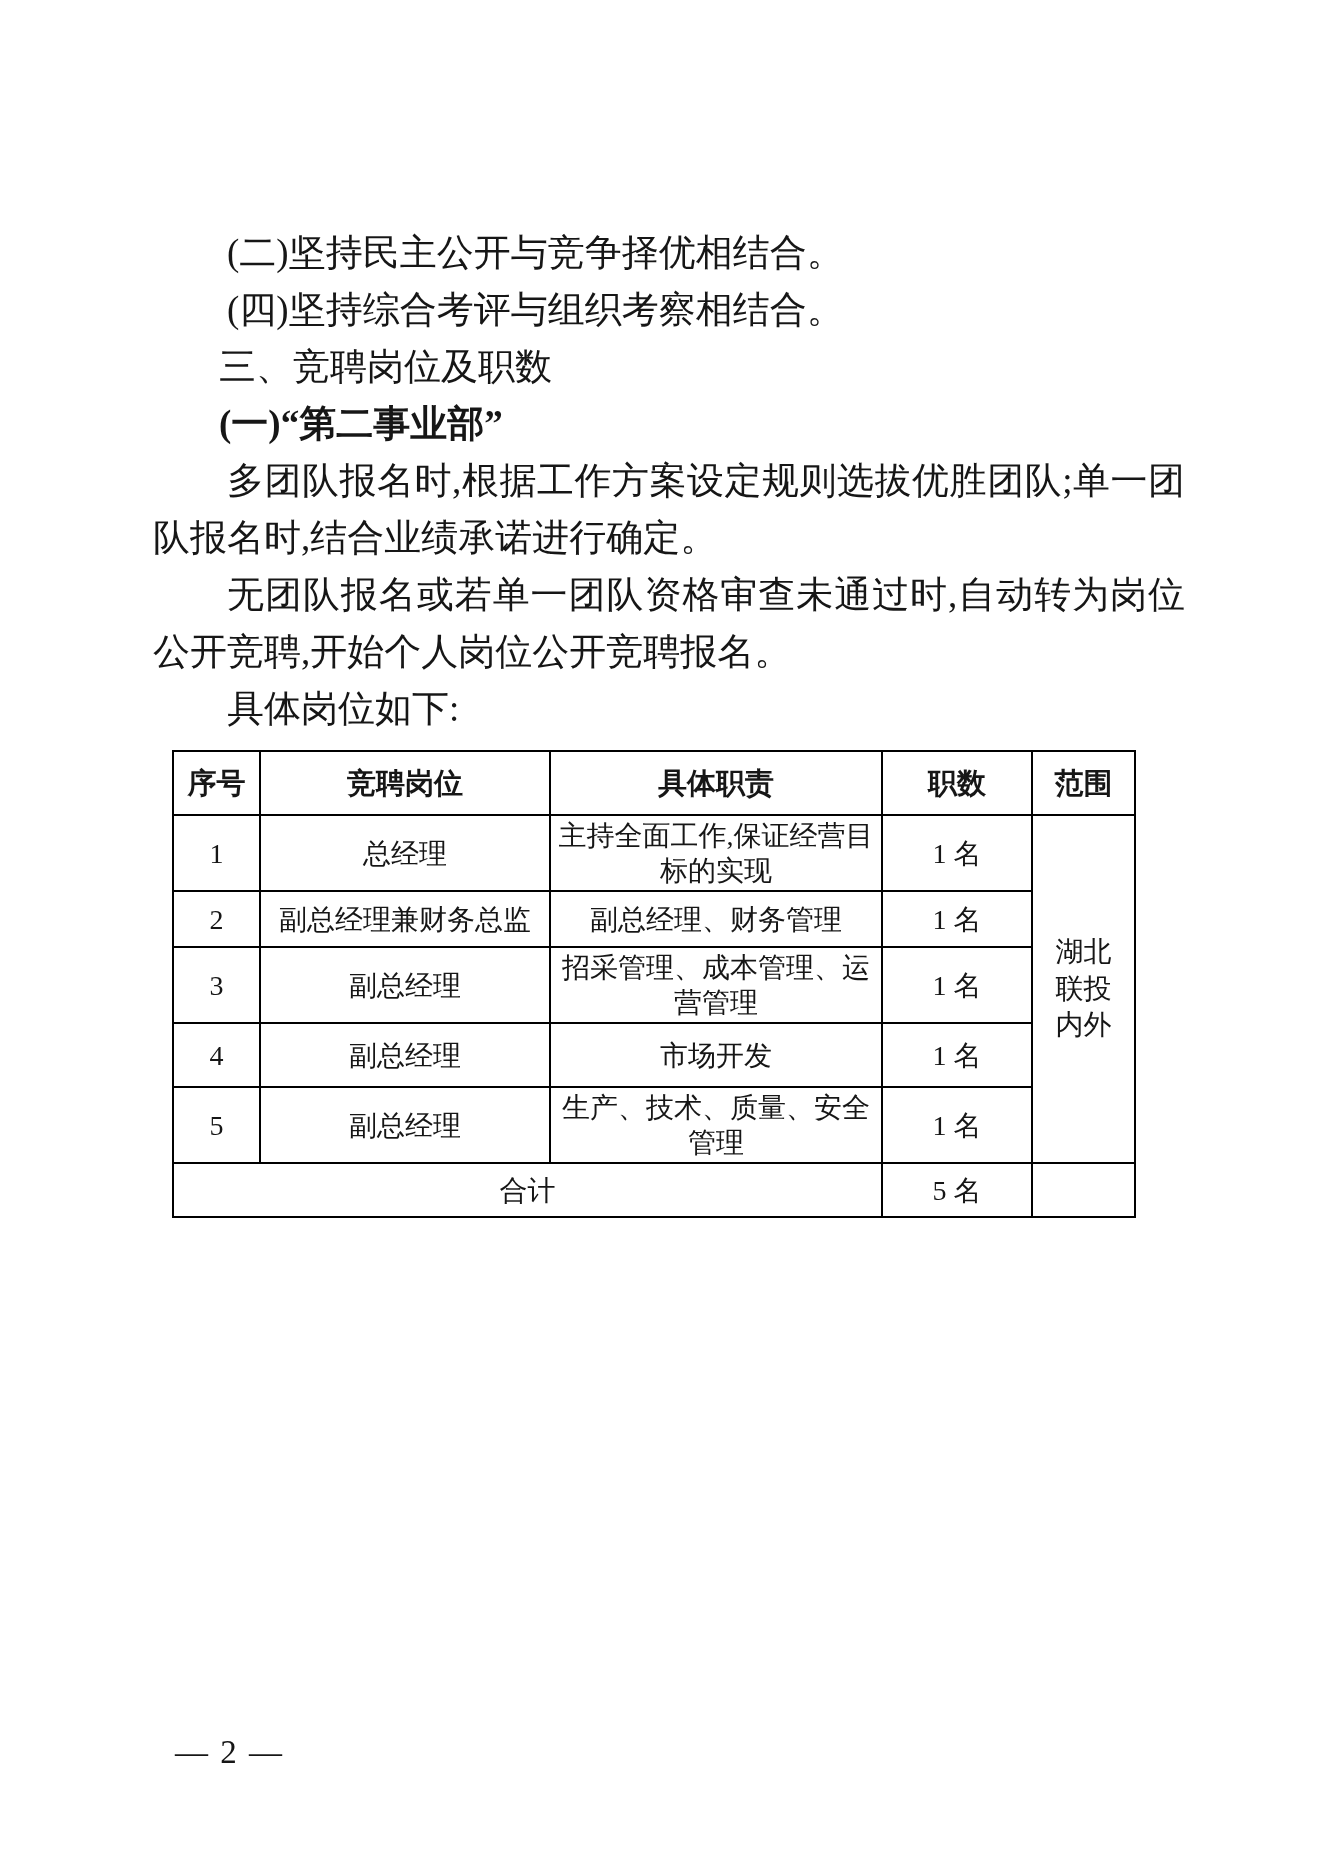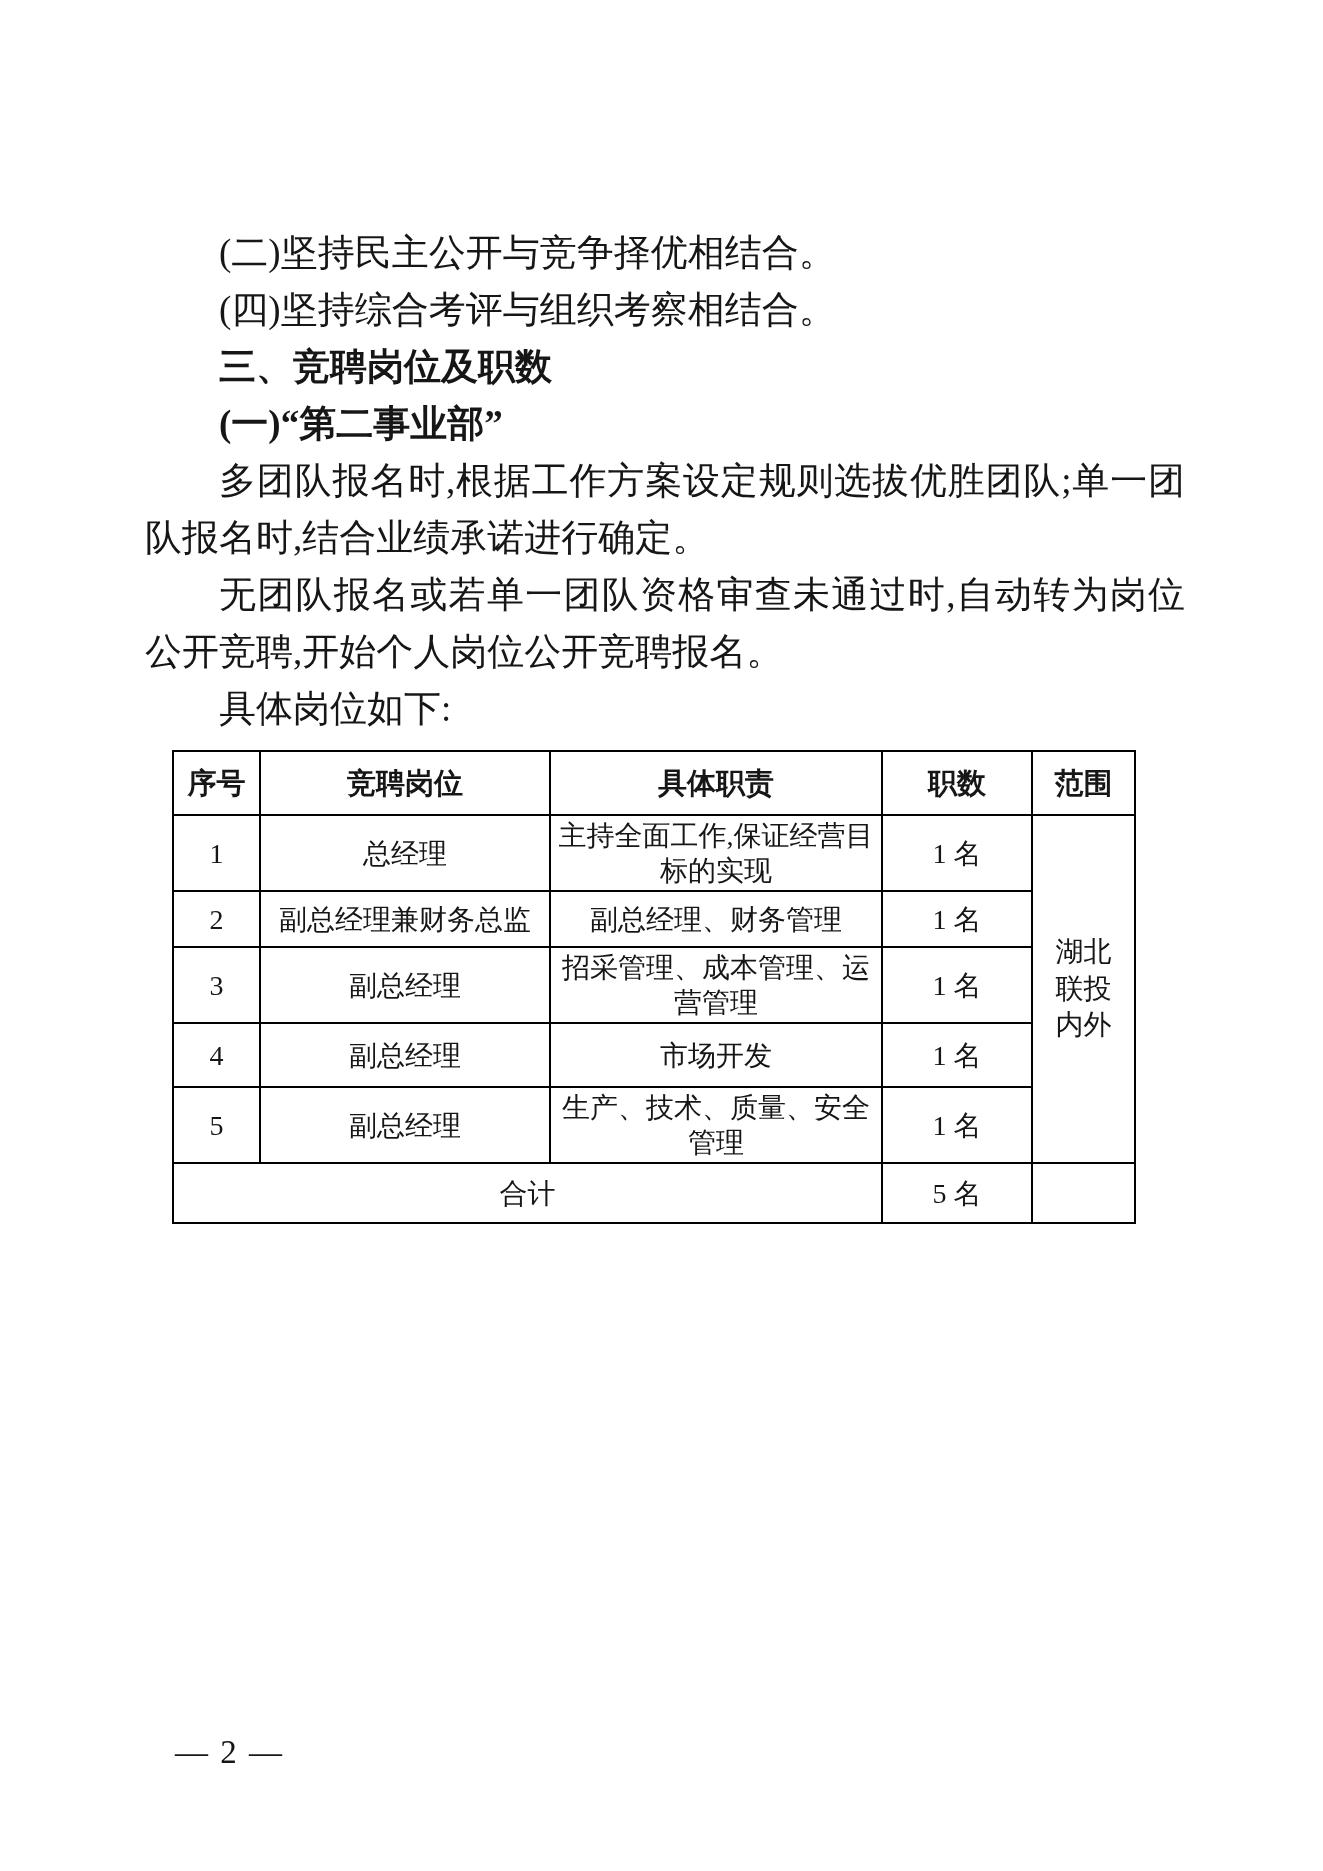--- a/index.html
+++ b/index.html
@@ -15,24 +15,24 @@
   }
   .content {
     position:absolute;
     left:145px;
     top:224px;
     width:1040px;
     font-size:37px;
     line-height:57px;
     text-align:justify;
   }
-  .para { text-indent:2em; }
+  .para { text-indent:2em;margin-left:8px; }
   .heading {
     font-family:"Liberation Sans", sans-serif;
-    font-weight:700;
+    font-weight:400;
     text-indent:2em;
   }
   .subheading {
     font-weight:700;
     text-indent:2em;
   }
   table.positions {
     margin-left:27px;
     margin-top:13px;
     width:962px;
@@ -58,21 +58,21 @@
   .col-pos   { width:290px; }
   .col-duty  { width:332px; }
   .col-count { width:150px; }
   .col-scope { width:103px; }
   .rh-head  { height:64px; }
   .rh-a     { height:70px; }
   .rh-b     { height:56px; }
   .rh-c     { height:70px; }
   .rh-d     { height:64px; }
   .rh-e     { height:68px; }
-  .rh-total { height:60px; }
+  .rh-total { height:54px; }
   .scope-text {
     width:62px;
     margin:16px auto;
     word-break:break-all;
     line-height:1.3;
   }
   .footer {
     position:absolute;
     left:175px;
     top:1734px;

